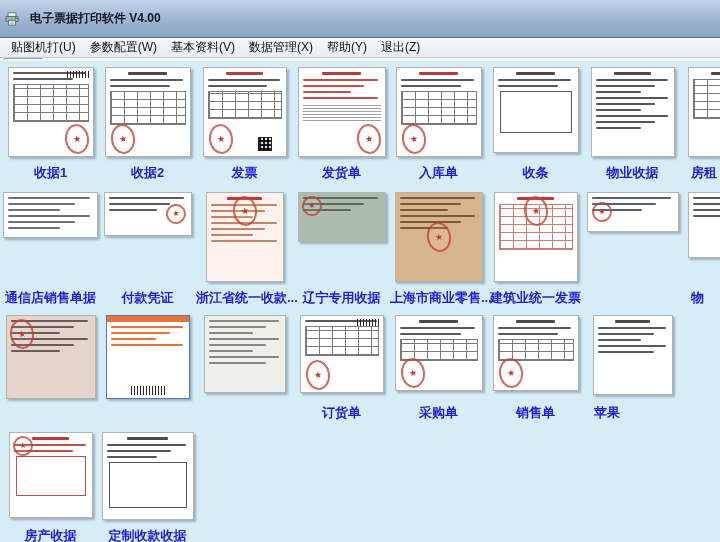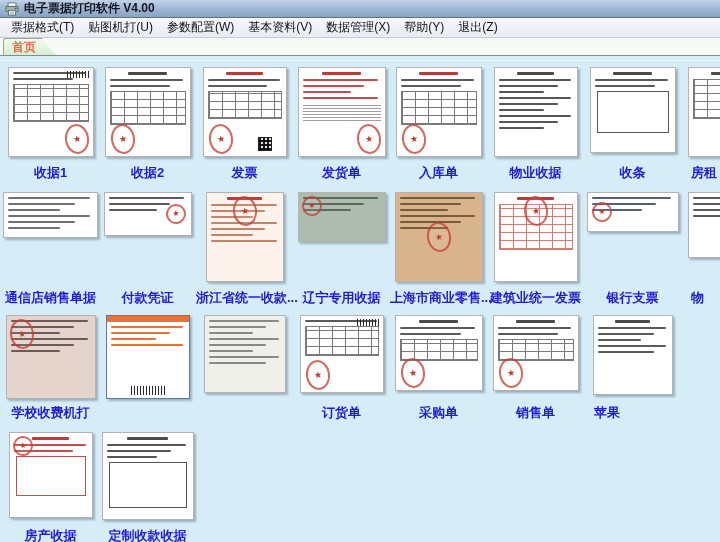--- a/index.html
+++ b/index.html
@@ -3,21 +3,21 @@
 <meta charset="utf-8">
 <style>
   * { margin:0; padding:0; box-sizing:border-box; }
   html,body { width:720px; height:542px; overflow:hidden; }
   body { font-family:"Liberation Sans", sans-serif; background:#d6ecf6; }
 
   .window { position:relative; width:720px; height:542px; }
 
   
   .titlebar {
-    height:18px; display:flex; align-items:center; gap:5px; padding-left:5px;
+    height:38px; display:flex; align-items:center; gap:11px; padding-left:5px;
     background:linear-gradient(#c2d3e8, #9db5d2 55%, #87a3c4);
     border-bottom:1px solid #5f7288;
   }
   .title-text { font-size:12px; font-weight:bold; color:#14141e; }
   .app-icon { display:flex; align-items:center; }
 
   
   .menubar {
     height:20px; display:flex; align-items:center; padding-left:4px;
     background:linear-gradient(#f7f8fc, #e9ebf4);
@@ -108,21 +108,20 @@
         <rect x="11" y="6.5" width="2.5" height="1.5" fill="#3a7a52"></rect>
         <rect x="4" y="9.5" width="8" height="5.5" fill="#ffffff" stroke="#5a6a7a" stroke-width="1"></rect>
         <line x1="5.5" y1="11.5" x2="10.5" y2="11.5" stroke="#8899aa" stroke-width="1"></line>
         <line x1="5.5" y1="13.5" x2="10.5" y2="13.5" stroke="#8899aa" stroke-width="1"></line>
       </svg>
     </span>
     <span class="title-text">电子票据打印软件 V4.00</span>
   </div>
 
   <div class="menubar" id="menubar">
-      <span class="menu-item">票据格式(T)</span>
       <span class="menu-item">贴图机打(U)</span>
       <span class="menu-item">参数配置(W)</span>
       <span class="menu-item">基本资料(V)</span>
       <span class="menu-item">数据管理(X)</span>
       <span class="menu-item">帮助(Y)</span>
       <span class="menu-item">退出(Z)</span>
     </div>
 
   <div class="tabbar">
     <div class="tab">
@@ -187,51 +186,51 @@
           <div class="thumb-area" style="height: 94px;">
             <div class="thumb" style="width: 86px; height: 90px;">
               <div class="t-title" style="background: rgb(187, 58, 58);"></div>
               <div class="t-line" style="background: rgb(90, 90, 90); width: 88%;"></div>
               <div class="t-line" style="background: rgb(90, 90, 90); width: 72%;"></div>
               <div class="t-table" style="height: 34px; color: rgb(90, 90, 90);"></div>
               <div class="t-stamp pos-bl">★</div>
             </div>
           </div>
           <div class="label">入库单</div>
+        </div>
+        <div class="card" style="width: 97px;">
+          <div class="thumb-area" style="height: 94px;">
+            <div class="thumb" style="width: 86px; height: 86px;">
+              <div class="t-title" style="background: rgb(74, 74, 74);"></div>
+              <div class="t-line" style="background: rgb(90, 90, 90); width: 88%;"></div>
+              <div class="t-line" style="background: rgb(90, 90, 90); width: 72%;"></div>
+              <div class="t-box" style="height: 42px; border-color: rgb(90, 90, 90);"></div>
+            </div>
+          </div>
+          <div class="label">收条</div>
         </div>
         <div class="card" style="width: 97px;">
           <div class="thumb-area" style="height: 94px;">
             <div class="thumb" style="width: 84px; height: 90px;">
               <div class="t-title" style="background: rgb(74, 74, 74);"></div>
               <div class="t-line" style="background: rgb(85, 85, 85); width: 88%;"></div>
               <div class="t-line" style="background: rgb(85, 85, 85); width: 72%;"></div>
               <div class="t-line" style="background: rgb(85, 85, 85); width: 56%;"></div>
               <div class="t-line" style="background: rgb(85, 85, 85); width: 88%;"></div>
               <div class="t-line" style="background: rgb(85, 85, 85); width: 72%;"></div>
               <div class="t-line" style="background: rgb(85, 85, 85); width: 56%;"></div>
               <div class="t-line" style="background: rgb(85, 85, 85); width: 88%;"></div>
               <div class="t-line" style="background: rgb(85, 85, 85); width: 72%;"></div>
               <div class="t-line" style="background: rgb(85, 85, 85); width: 56%;"></div>
             </div>
           </div>
           <div class="label">物业收据</div>
         </div>
         <div class="card" style="width: 97px;">
           <div class="thumb-area" style="height: 94px;">
-            <div class="thumb" style="width: 86px; height: 86px;">
-              <div class="t-title" style="background: rgb(74, 74, 74);"></div>
-              <div class="t-line" style="background: rgb(90, 90, 90); width: 88%;"></div>
-              <div class="t-line" style="background: rgb(90, 90, 90); width: 72%;"></div>
-              <div class="t-box" style="height: 42px; border-color: rgb(90, 90, 90);"></div>
-            </div>
-          </div>
-          <div class="label">收条</div>
-        </div>
-        <div class="card" style="width: 97px;">
-          <div class="thumb-area" style="height: 94px;">
             <div class="thumb" style="width: 84px; height: 90px;">
               <div class="t-title" style="background: rgb(74, 74, 74);"></div>
               <div class="t-table" style="height: 40px; color: rgb(90, 90, 90);"></div>
             </div>
           </div>
           <div class="label left">房租</div>
         </div>
       </div>
       <div class="row" style="margin-top: 10px;">
         <div class="card" style="width: 97px;">
@@ -311,21 +310,20 @@
         </div>
         <div class="card" style="width: 97px;">
           <div class="thumb-area" style="height: 94px;">
             <div class="thumb" style="width: 92px; height: 40px;">
               <div class="t-line" style="background: rgb(85, 96, 119); width: 88%;"></div>
               <div class="t-line" style="background: rgb(85, 96, 119); width: 72%;"></div>
               <div class="t-line" style="background: rgb(85, 96, 119); width: 56%;"></div>
               <div class="t-stamp pos-l round">★</div>
             </div>
           </div>
-          <div class="label">银行支票</div>
         </div>
         <div class="card" style="width: 97px;">
           <div class="thumb-area" style="height: 94px;">
             <div class="thumb" style="width: 84px; height: 66px;">
               <div class="t-line" style="background: rgb(90, 90, 90); width: 88%;"></div>
               <div class="t-line" style="background: rgb(90, 90, 90); width: 72%;"></div>
               <div class="t-line" style="background: rgb(90, 90, 90); width: 56%;"></div>
               <div class="t-line" style="background: rgb(90, 90, 90); width: 88%;"></div>
             </div>
           </div>
@@ -338,21 +336,20 @@
             <div class="thumb" style="width: 90px; height: 84px; background: rgb(228, 212, 204);">
               <div class="t-line" style="background: rgb(106, 90, 90); width: 88%;"></div>
               <div class="t-line" style="background: rgb(106, 90, 90); width: 72%;"></div>
               <div class="t-line" style="background: rgb(106, 90, 90); width: 56%;"></div>
               <div class="t-line" style="background: rgb(106, 90, 90); width: 88%;"></div>
               <div class="t-line" style="background: rgb(106, 90, 90); width: 72%;"></div>
               <div class="t-line" style="background: rgb(106, 90, 90); width: 56%;"></div>
               <div class="t-stamp pos-tl">★</div>
             </div>
           </div>
-          <div class="label">学校收费机打</div>
         </div>
         <div class="card" style="width: 97px;">
           <div class="thumb-area" style="height: 86px;">
             <div class="thumb" style="width: 84px; height: 84px; border-color: rgb(85, 119, 187);">
               <div class="t-accent" style="background: rgb(232, 115, 58);"></div>
               <div class="t-line" style="background: rgb(232, 115, 58); width: 88%;"></div>
               <div class="t-line" style="background: rgb(232, 115, 58); width: 72%;"></div>
               <div class="t-line" style="background: rgb(232, 115, 58); width: 56%;"></div>
               <div class="t-line" style="background: rgb(232, 115, 58); width: 88%;"></div>
               <div class="t-barcode pos-bb"></div>

